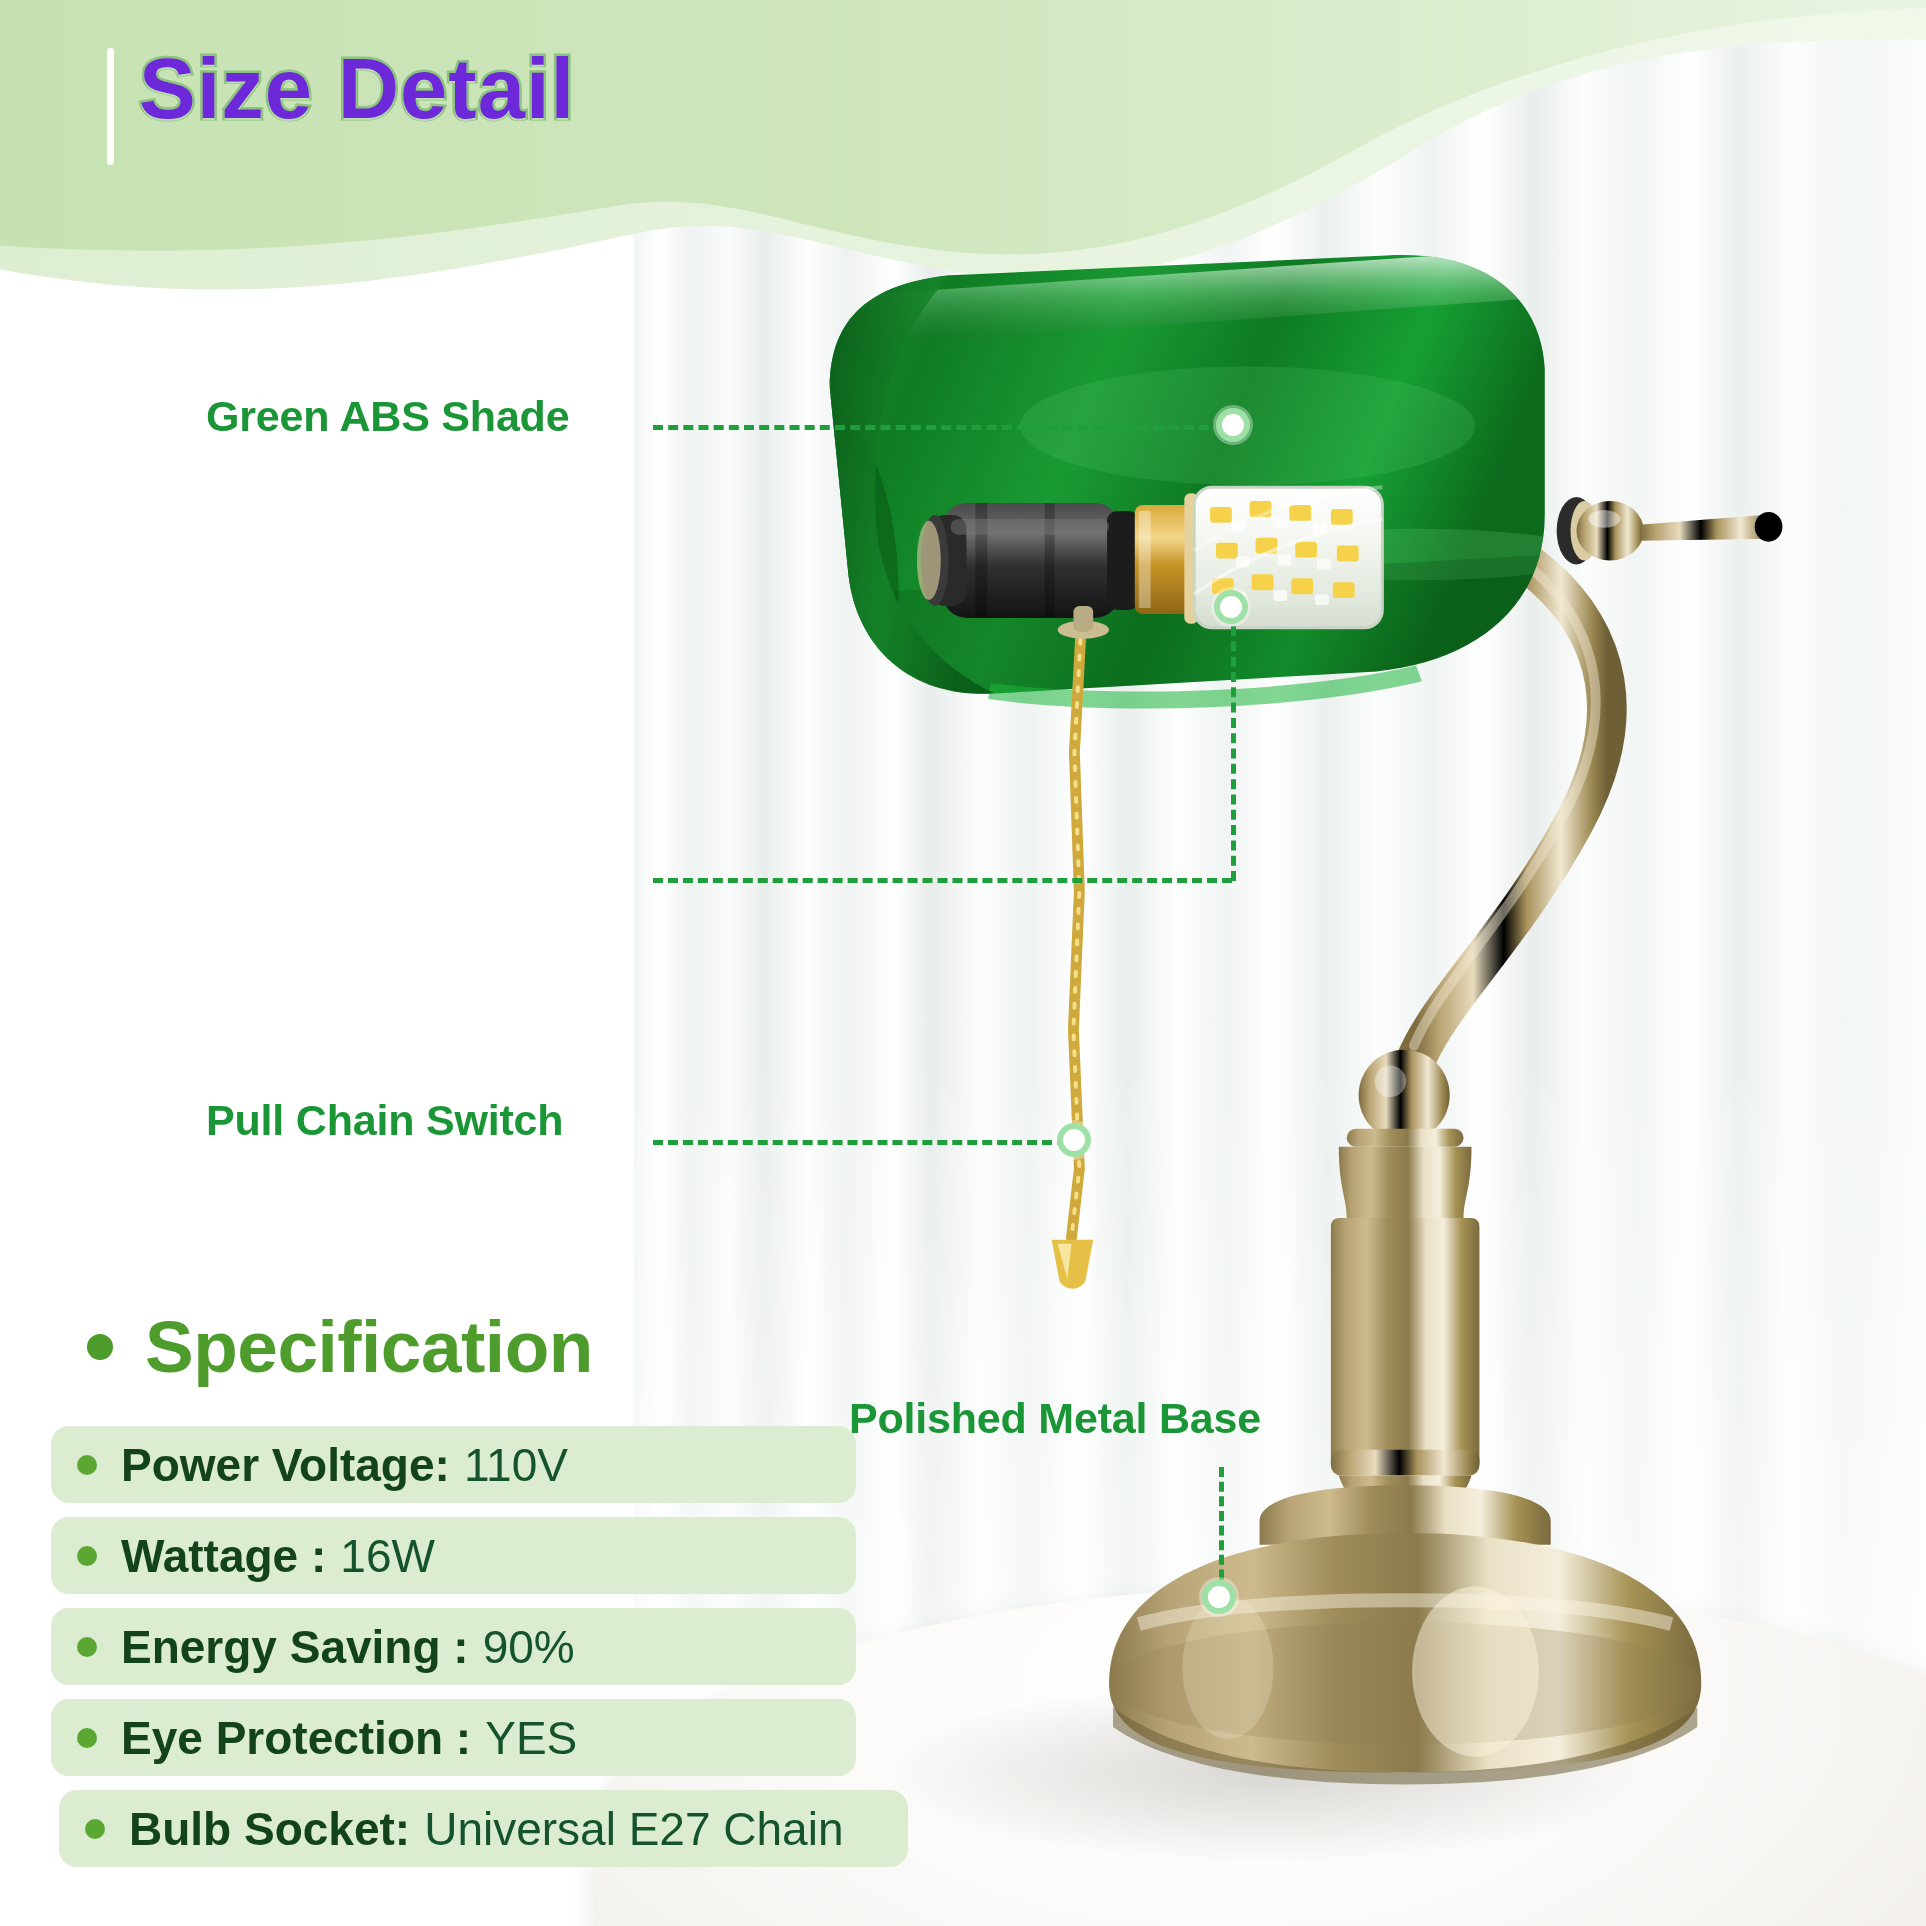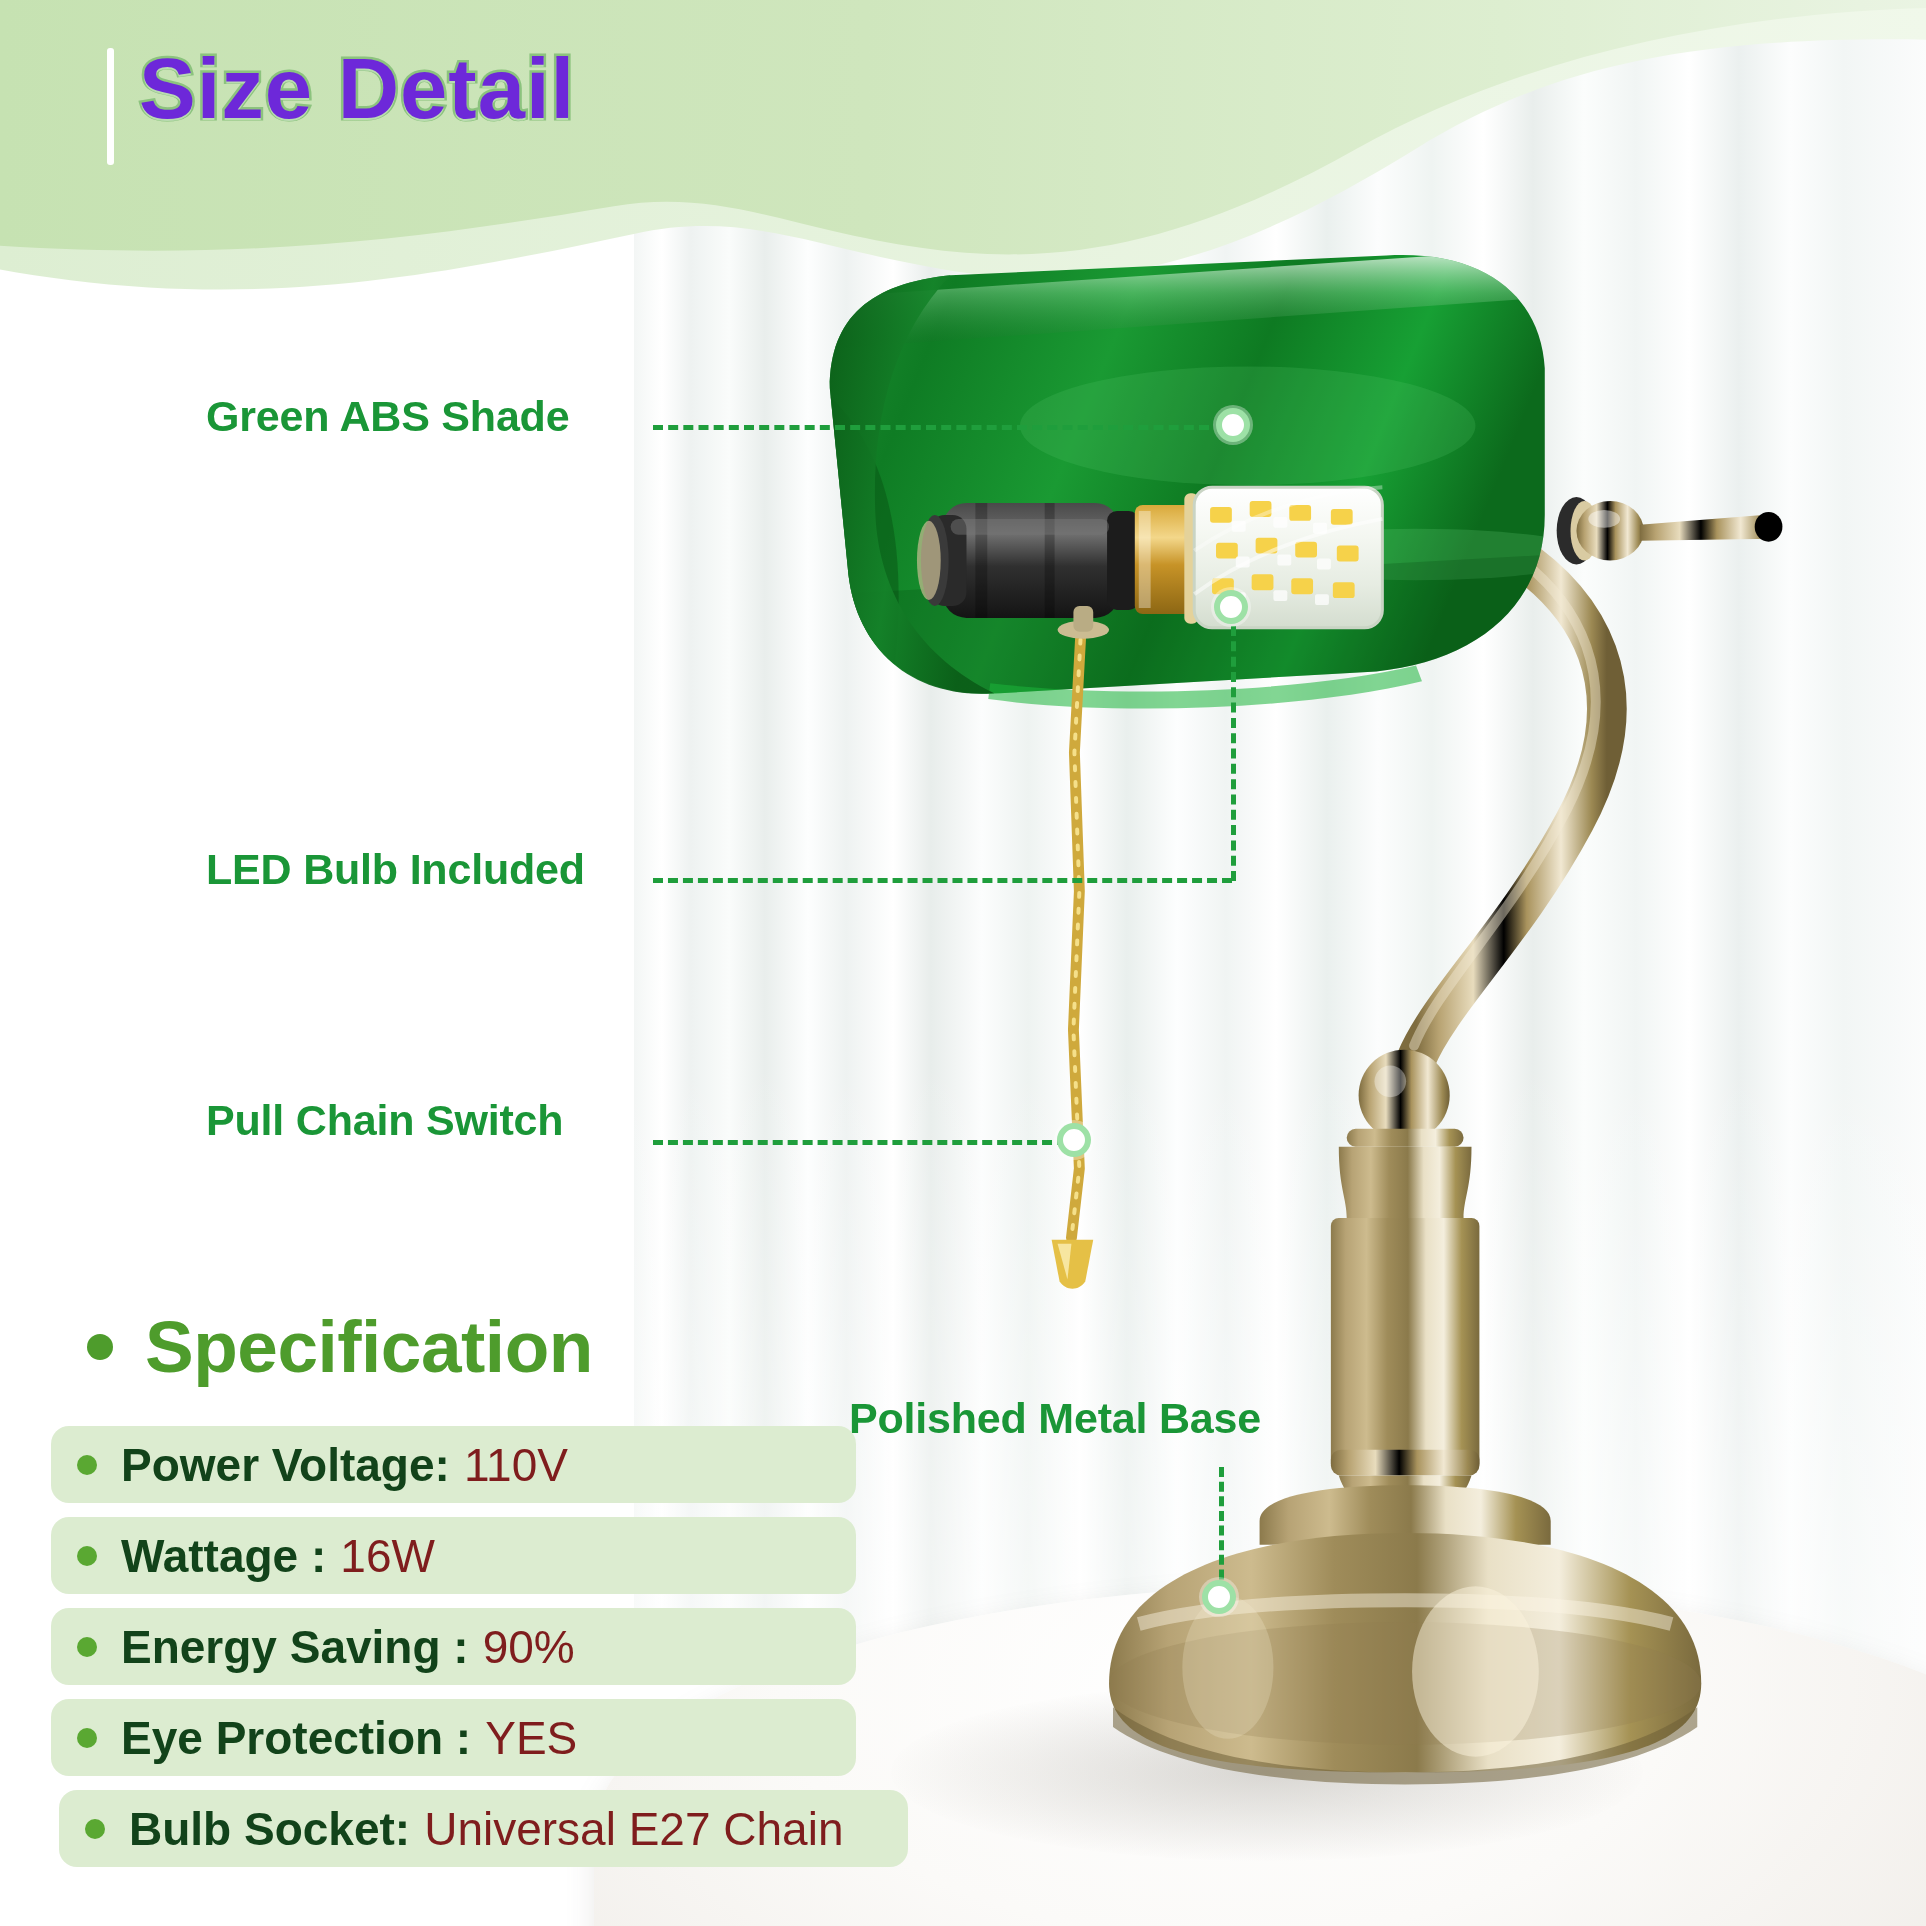--- a/index.html
+++ b/index.html
@@ -145,21 +145,21 @@
   .spec-row.wide { width: 849px; margin-left: 8px; }
   .spec-row .bullet {
     width: 20px; height: 20px; border-radius: 50%;
     background: #5aa832; flex: 0 0 auto; margin-right: 24px;
   }
   .spec-row .label {
     font-size: 46px; font-weight: 700; color: #12431a;
     white-space: nowrap;
   }
   .spec-row .value {
-    font-size: 46px; font-weight: 400; color: #7f1d1d;
+    font-size: 46px; font-weight: 400; color: #14532d;
     margin-left: 14px; white-space: nowrap;
   }
 </style>
 </head>
 <body>
 
 <div id="stage">
 
   <div class="bg-layer">
     <div class="wall-left"></div>
@@ -378,21 +378,20 @@
       <ellipse cx="1240" cy="1684" rx="46" ry="72" fill="#f3ead0" opacity=".25"></ellipse>
       <path d="M1124,1724 C1180,1766 1280,1790 1419,1790 C1558,1790 1658,1766 1714,1724
                L1714,1744 C1660,1782 1556,1802 1419,1802 C1282,1802 1178,1782 1124,1744 Z" fill="#6e5f37" opacity=".55"></path>
     </g>
   </svg>
 
   <div class="callout-label" style="left:206px; top:392px;">Green ABS Shade</div>
   <div class="dash-h" style="left:653px; top:425px; width:556px;"></div>
   <div class="hot-dot" style="left:1216px; top:408px;"></div>
 
-  <div class="callout-label" style="left:206px; top:845px;">LED Bulb Included</div>
   <div class="dash-h" style="left:653px; top:878px; width:579px;"></div>
   <div class="dash-v" style="left:1231px; top:626px; height:255px;"></div>
   <div class="hot-dot" style="left:1214px; top:590px;"></div>
 
   <div class="callout-label" style="left:206px; top:1096px;">Pull Chain Switch</div>
   <div class="dash-h" style="left:653px; top:1140px; width:414px;"></div>
   <div class="hot-dot" style="left:1057px; top:1123px;"></div>
 
   <div class="callout-label" style="left:849px; top:1394px;">Polished Metal Base</div>
   <div class="dash-v" style="left:1219px; top:1467px; height:127px;"></div>

